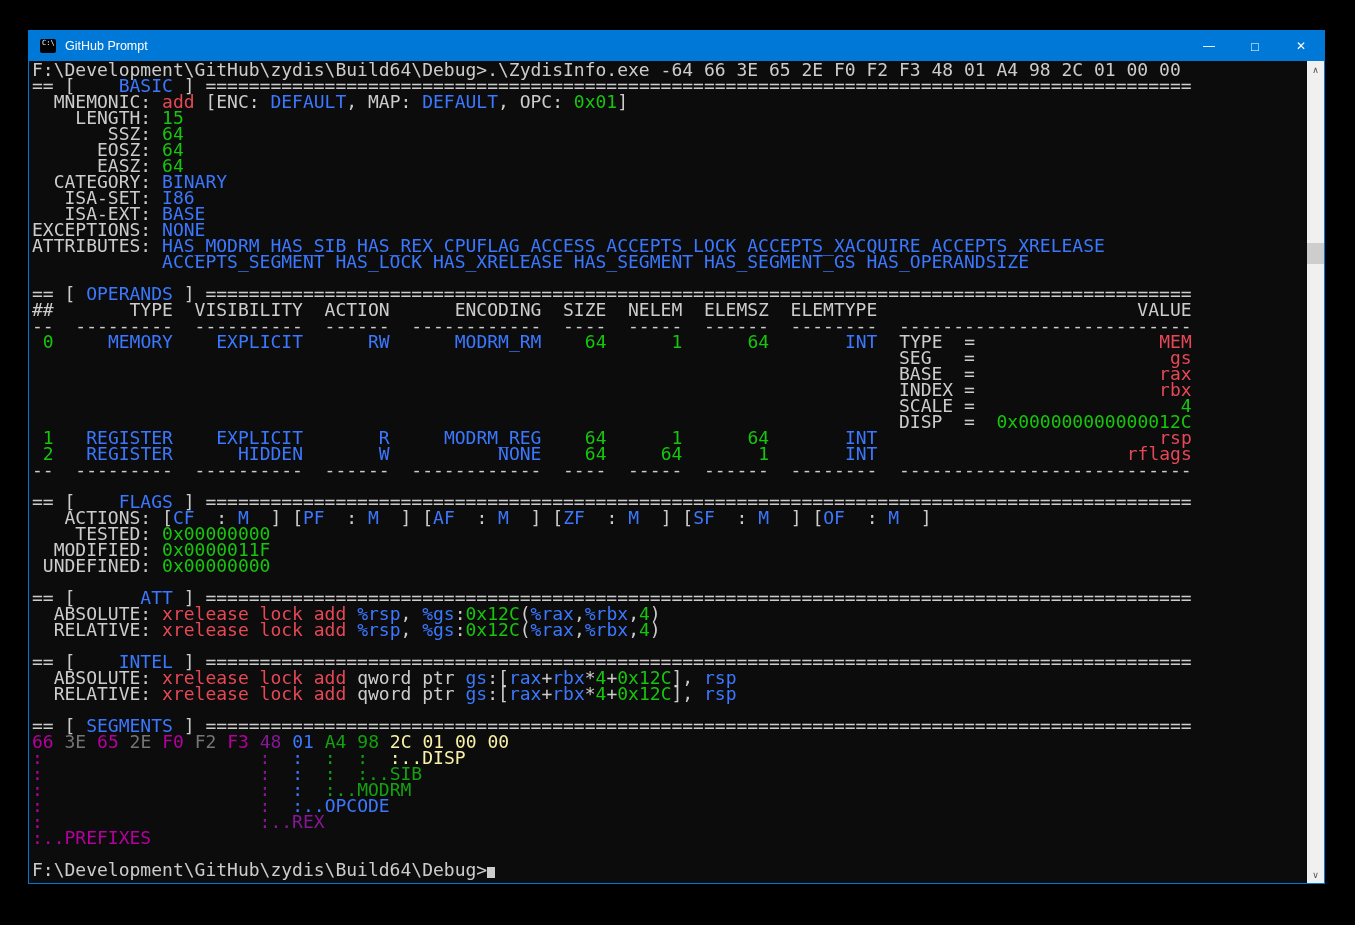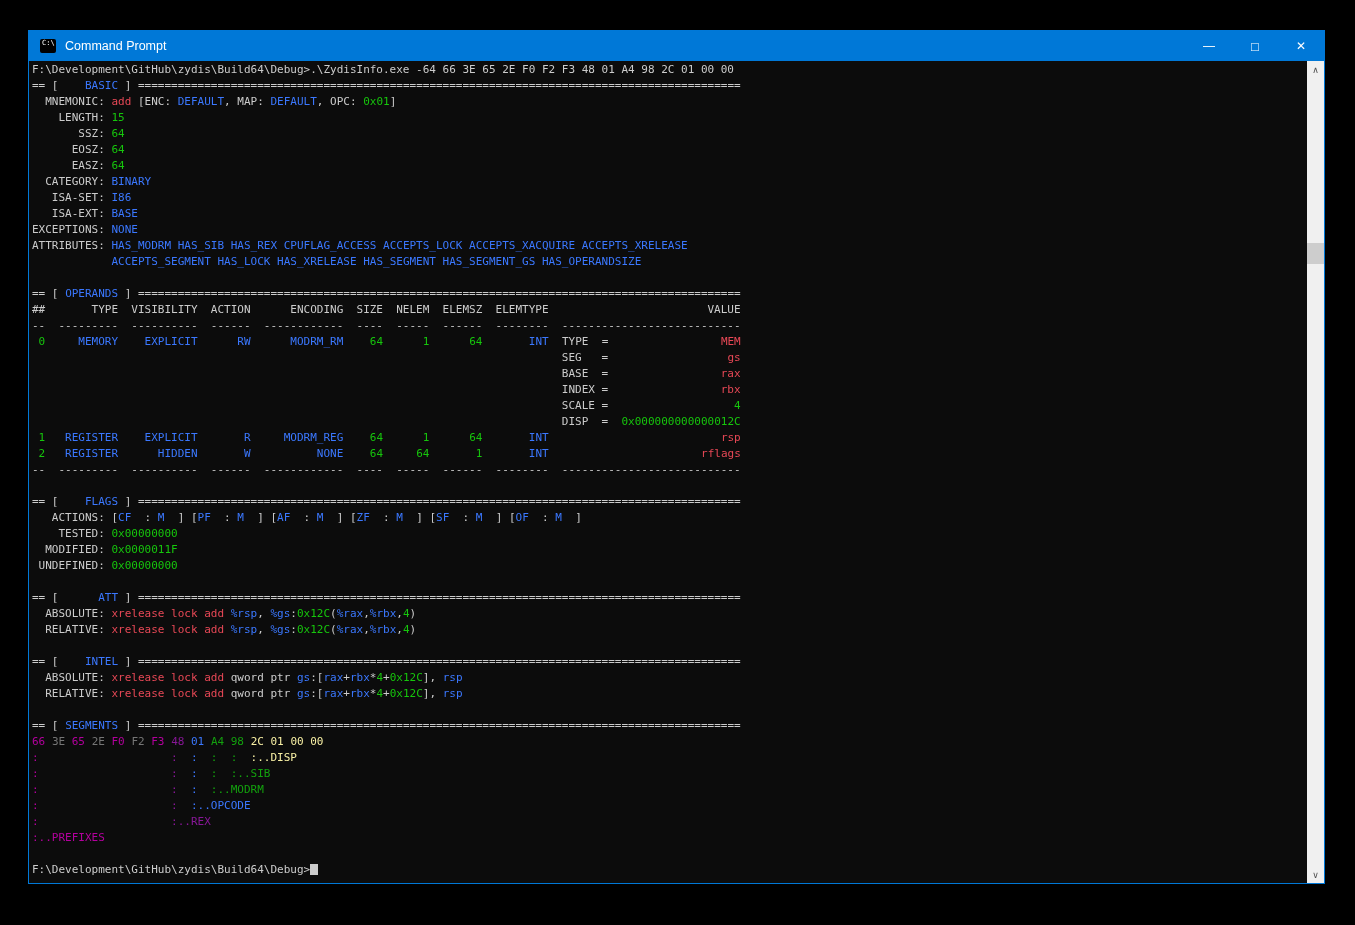--- a/index.html
+++ b/index.html
@@ -12,39 +12,39 @@
   .cmd-icon{width:16px;height:14px;margin-left:11px;background:#000;border-radius:2px;
             color:#fff;font-size:7px;line-height:8px;padding-left:2px;box-sizing:border-box;
             font-family:"DejaVu Sans Mono",monospace;}
   .titlebar .title{color:#fff;font-size:12.5px;margin-left:9px;flex:1;
                    font-family:"Liberation Sans",sans-serif;}
   .winbtn{width:46px;height:30px;display:flex;align-items:center;justify-content:center;
           color:#fff;font-size:12px;cursor:default;}
   .winbtn.max{font-size:13px;}
   .content{flex:1;display:flex;overflow:hidden;}
   .terminal{flex:1;padding:1px 0 0 3px;color:#CCCCCC;
-            font-family:"DejaVu Sans Mono",monospace;font-size:11px;line-height:16px;
+            font-family:"DejaVu Sans Mono",monospace;font-size:18px;line-height:16px;
             white-space:pre;overflow:hidden;}
   .tline{min-height:16px;}
   .cursor{display:inline-block;width:8px;height:11px;background:#CCCCCC;
           transform:translateY(2px);}
   .scrollbar{width:17px;background:#F0F0F0;position:relative;flex:0 0 17px;}
   .sb-arrow{position:absolute;left:0;width:17px;height:17px;color:#505050;
             font-size:9px;display:flex;align-items:center;justify-content:center;}
   .sb-up{top:0;}
   .sb-down{bottom:0;}
   .sb-thumb{position:absolute;left:0;top:182px;width:17px;height:21px;background:#CDCDCD;}
 </style>
 </head>
 <body>
 
 <div class="window">
   <div class="titlebar">
     <div class="cmd-icon">C:\</div>
-    <div class="title">Command Prompt</div>
+    <div class="title">GitHub Prompt</div>
     <div class="winbtn">—</div>
     <div class="winbtn max">□</div>
     <div class="winbtn">✕</div>
   </div>
   <div class="content">
     <div class="terminal"><div class="tline"><span style="color: rgb(204, 204, 204);">F:\Development\GitHub\zydis\Build64\Debug&gt;.\ZydisInfo.exe -64 66 3E 65 2E F0 F2 F3 48 01 A4 98 2C 01 00 00</span></div><div class="tline"><span style="color: rgb(204, 204, 204);">== [ </span><span style="color: rgb(59, 120, 255);">   BASIC</span><span style="color: rgb(204, 204, 204);"> ] </span><span style="color: rgb(204, 204, 204);">===========================================================================================</span></div><div class="tline"><span style="color: rgb(204, 204, 204);">  MNEMONIC: </span><span style="color: rgb(231, 72, 86);">add</span><span style="color: rgb(204, 204, 204);"> [ENC: </span><span style="color: rgb(59, 120, 255);">DEFAULT</span><span style="color: rgb(204, 204, 204);">, MAP: </span><span style="color: rgb(59, 120, 255);">DEFAULT</span><span style="color: rgb(204, 204, 204);">, OPC: </span><span style="color: rgb(22, 198, 12);">0x01</span><span style="color: rgb(204, 204, 204);">]</span></div><div class="tline"><span style="color: rgb(204, 204, 204);">    LENGTH: </span><span style="color: rgb(22, 198, 12);">15</span></div><div class="tline"><span style="color: rgb(204, 204, 204);">       SSZ: </span><span style="color: rgb(22, 198, 12);">64</span></div><div class="tline"><span style="color: rgb(204, 204, 204);">      EOSZ: </span><span style="color: rgb(22, 198, 12);">64</span></div><div class="tline"><span style="color: rgb(204, 204, 204);">      EASZ: </span><span style="color: rgb(22, 198, 12);">64</span></div><div class="tline"><span style="color: rgb(204, 204, 204);">  CATEGORY: </span><span style="color: rgb(59, 120, 255);">BINARY</span></div><div class="tline"><span style="color: rgb(204, 204, 204);">   ISA-SET: </span><span style="color: rgb(59, 120, 255);">I86</span></div><div class="tline"><span style="color: rgb(204, 204, 204);">   ISA-EXT: </span><span style="color: rgb(59, 120, 255);">BASE</span></div><div class="tline"><span style="color: rgb(204, 204, 204);">EXCEPTIONS: </span><span style="color: rgb(59, 120, 255);">NONE</span></div><div class="tline"><span style="color: rgb(204, 204, 204);">ATTRIBUTES: </span><span style="color: rgb(59, 120, 255);">HAS_MODRM HAS_SIB HAS_REX CPUFLAG_ACCESS ACCEPTS_LOCK ACCEPTS_XACQUIRE ACCEPTS_XRELEASE</span></div><div class="tline"><span style="color: rgb(204, 204, 204);">            </span><span style="color: rgb(59, 120, 255);">ACCEPTS_SEGMENT HAS_LOCK HAS_XRELEASE HAS_SEGMENT HAS_SEGMENT_GS HAS_OPERANDSIZE</span></div><div class="tline"></div><div class="tline"><span style="color: rgb(204, 204, 204);">== [ </span><span style="color: rgb(59, 120, 255);">OPERANDS</span><span style="color: rgb(204, 204, 204);"> ] </span><span style="color: rgb(204, 204, 204);">===========================================================================================</span></div><div class="tline"><span style="color: rgb(204, 204, 204);">##       TYPE  VISIBILITY  ACTION      ENCODING  SIZE  NELEM  ELEMSZ  ELEMTYPE                        VALUE</span></div><div class="tline"><span style="color: rgb(204, 204, 204);">--  ---------  ----------  ------  ------------  ----  -----  ------  --------  ---------------------------</span></div><div class="tline"><span style="color: rgb(22, 198, 12);"> 0</span><span style="color: rgb(204, 204, 204);">  </span><span style="color: rgb(59, 120, 255);">   MEMORY</span><span style="color: rgb(204, 204, 204);">  </span><span style="color: rgb(59, 120, 255);">  EXPLICIT</span><span style="color: rgb(204, 204, 204);">  </span><span style="color: rgb(59, 120, 255);">    RW</span><span style="color: rgb(204, 204, 204);">  </span><span style="color: rgb(59, 120, 255);">    MODRM_RM</span><span style="color: rgb(204, 204, 204);">  </span><span style="color: rgb(22, 198, 12);">  64</span><span style="color: rgb(204, 204, 204);">  </span><span style="color: rgb(22, 198, 12);">    1</span><span style="color: rgb(204, 204, 204);">  </span><span style="color: rgb(22, 198, 12);">    64</span><span style="color: rgb(204, 204, 204);">  </span><span style="color: rgb(59, 120, 255);">     INT</span><span style="color: rgb(204, 204, 204);">  TYPE  =                 </span><span style="color: rgb(231, 72, 86);">MEM</span></div><div class="tline"><span style="color: rgb(204, 204, 204);">                                                                                SEG   =                  </span><span style="color: rgb(231, 72, 86);">gs</span></div><div class="tline"><span style="color: rgb(204, 204, 204);">                                                                                BASE  =                 </span><span style="color: rgb(231, 72, 86);">rax</span></div><div class="tline"><span style="color: rgb(204, 204, 204);">                                                                                INDEX =                 </span><span style="color: rgb(231, 72, 86);">rbx</span></div><div class="tline"><span style="color: rgb(204, 204, 204);">                                                                                SCALE =                   </span><span style="color: rgb(22, 198, 12);">4</span></div><div class="tline"><span style="color: rgb(204, 204, 204);">                                                                                DISP  =  </span><span style="color: rgb(22, 198, 12);">0x000000000000012C</span></div><div class="tline"><span style="color: rgb(22, 198, 12);"> 1</span><span style="color: rgb(204, 204, 204);">  </span><span style="color: rgb(59, 120, 255);"> REGISTER</span><span style="color: rgb(204, 204, 204);">  </span><span style="color: rgb(59, 120, 255);">  EXPLICIT</span><span style="color: rgb(204, 204, 204);">  </span><span style="color: rgb(59, 120, 255);">     R</span><span style="color: rgb(204, 204, 204);">  </span><span style="color: rgb(59, 120, 255);">   MODRM_REG</span><span style="color: rgb(204, 204, 204);">  </span><span style="color: rgb(22, 198, 12);">  64</span><span style="color: rgb(204, 204, 204);">  </span><span style="color: rgb(22, 198, 12);">    1</span><span style="color: rgb(204, 204, 204);">  </span><span style="color: rgb(22, 198, 12);">    64</span><span style="color: rgb(204, 204, 204);">  </span><span style="color: rgb(59, 120, 255);">     INT</span><span style="color: rgb(204, 204, 204);">                          </span><span style="color: rgb(231, 72, 86);">rsp</span></div><div class="tline"><span style="color: rgb(22, 198, 12);"> 2</span><span style="color: rgb(204, 204, 204);">  </span><span style="color: rgb(59, 120, 255);"> REGISTER</span><span style="color: rgb(204, 204, 204);">  </span><span style="color: rgb(59, 120, 255);">    HIDDEN</span><span style="color: rgb(204, 204, 204);">  </span><span style="color: rgb(59, 120, 255);">     W</span><span style="color: rgb(204, 204, 204);">  </span><span style="color: rgb(59, 120, 255);">        NONE</span><span style="color: rgb(204, 204, 204);">  </span><span style="color: rgb(22, 198, 12);">  64</span><span style="color: rgb(204, 204, 204);">  </span><span style="color: rgb(22, 198, 12);">   64</span><span style="color: rgb(204, 204, 204);">  </span><span style="color: rgb(22, 198, 12);">     1</span><span style="color: rgb(204, 204, 204);">  </span><span style="color: rgb(59, 120, 255);">     INT</span><span style="color: rgb(204, 204, 204);">                       </span><span style="color: rgb(231, 72, 86);">rflags</span></div><div class="tline"><span style="color: rgb(204, 204, 204);">--  ---------  ----------  ------  ------------  ----  -----  ------  --------  ---------------------------</span></div><div class="tline"></div><div class="tline"><span style="color: rgb(204, 204, 204);">== [ </span><span style="color: rgb(59, 120, 255);">   FLAGS</span><span style="color: rgb(204, 204, 204);"> ] </span><span style="color: rgb(204, 204, 204);">===========================================================================================</span></div><div class="tline"><span style="color: rgb(204, 204, 204);">   ACTIONS: [</span><span style="color: rgb(59, 120, 255);">CF</span><span style="color: rgb(204, 204, 204);">  : </span><span style="color: rgb(59, 120, 255);">M</span><span style="color: rgb(204, 204, 204);">  ] [</span><span style="color: rgb(59, 120, 255);">PF</span><span style="color: rgb(204, 204, 204);">  : </span><span style="color: rgb(59, 120, 255);">M</span><span style="color: rgb(204, 204, 204);">  ] [</span><span style="color: rgb(59, 120, 255);">AF</span><span style="color: rgb(204, 204, 204);">  : </span><span style="color: rgb(59, 120, 255);">M</span><span style="color: rgb(204, 204, 204);">  ] [</span><span style="color: rgb(59, 120, 255);">ZF</span><span style="color: rgb(204, 204, 204);">  : </span><span style="color: rgb(59, 120, 255);">M</span><span style="color: rgb(204, 204, 204);">  ] [</span><span style="color: rgb(59, 120, 255);">SF</span><span style="color: rgb(204, 204, 204);">  : </span><span style="color: rgb(59, 120, 255);">M</span><span style="color: rgb(204, 204, 204);">  ] [</span><span style="color: rgb(59, 120, 255);">OF</span><span style="color: rgb(204, 204, 204);">  : </span><span style="color: rgb(59, 120, 255);">M</span><span style="color: rgb(204, 204, 204);">  ]</span></div><div class="tline"><span style="color: rgb(204, 204, 204);">    TESTED: </span><span style="color: rgb(22, 198, 12);">0x00000000</span></div><div class="tline"><span style="color: rgb(204, 204, 204);">  MODIFIED: </span><span style="color: rgb(22, 198, 12);">0x0000011F</span></div><div class="tline"><span style="color: rgb(204, 204, 204);"> UNDEFINED: </span><span style="color: rgb(22, 198, 12);">0x00000000</span></div><div class="tline"></div><div class="tline"><span style="color: rgb(204, 204, 204);">== [ </span><span style="color: rgb(59, 120, 255);">     ATT</span><span style="color: rgb(204, 204, 204);"> ] </span><span style="color: rgb(204, 204, 204);">===========================================================================================</span></div><div class="tline"><span style="color: rgb(204, 204, 204);">  ABSOLUTE: </span><span style="color: rgb(231, 72, 86);">xrelease lock add </span><span style="color: rgb(59, 120, 255);">%rsp</span><span style="color: rgb(204, 204, 204);">, </span><span style="color: rgb(59, 120, 255);">%gs</span><span style="color: rgb(204, 204, 204);">:</span><span style="color: rgb(22, 198, 12);">0x12C</span><span style="color: rgb(204, 204, 204);">(</span><span style="color: rgb(59, 120, 255);">%rax</span><span style="color: rgb(204, 204, 204);">,</span><span style="color: rgb(59, 120, 255);">%rbx</span><span style="color: rgb(204, 204, 204);">,</span><span style="color: rgb(22, 198, 12);">4</span><span style="color: rgb(204, 204, 204);">)</span></div><div class="tline"><span style="color: rgb(204, 204, 204);">  RELATIVE: </span><span style="color: rgb(231, 72, 86);">xrelease lock add </span><span style="color: rgb(59, 120, 255);">%rsp</span><span style="color: rgb(204, 204, 204);">, </span><span style="color: rgb(59, 120, 255);">%gs</span><span style="color: rgb(204, 204, 204);">:</span><span style="color: rgb(22, 198, 12);">0x12C</span><span style="color: rgb(204, 204, 204);">(</span><span style="color: rgb(59, 120, 255);">%rax</span><span style="color: rgb(204, 204, 204);">,</span><span style="color: rgb(59, 120, 255);">%rbx</span><span style="color: rgb(204, 204, 204);">,</span><span style="color: rgb(22, 198, 12);">4</span><span style="color: rgb(204, 204, 204);">)</span></div><div class="tline"></div><div class="tline"><span style="color: rgb(204, 204, 204);">== [ </span><span style="color: rgb(59, 120, 255);">   INTEL</span><span style="color: rgb(204, 204, 204);"> ] </span><span style="color: rgb(204, 204, 204);">===========================================================================================</span></div><div class="tline"><span style="color: rgb(204, 204, 204);">  ABSOLUTE: </span><span style="color: rgb(231, 72, 86);">xrelease lock add </span><span style="color: rgb(204, 204, 204);">qword ptr </span><span style="color: rgb(59, 120, 255);">gs</span><span style="color: rgb(204, 204, 204);">:[</span><span style="color: rgb(59, 120, 255);">rax</span><span style="color: rgb(204, 204, 204);">+</span><span style="color: rgb(59, 120, 255);">rbx</span><span style="color: rgb(204, 204, 204);">*</span><span style="color: rgb(22, 198, 12);">4</span><span style="color: rgb(204, 204, 204);">+</span><span style="color: rgb(22, 198, 12);">0x12C</span><span style="color: rgb(204, 204, 204);">], </span><span style="color: rgb(59, 120, 255);">rsp</span></div><div class="tline"><span style="color: rgb(204, 204, 204);">  RELATIVE: </span><span style="color: rgb(231, 72, 86);">xrelease lock add </span><span style="color: rgb(204, 204, 204);">qword ptr </span><span style="color: rgb(59, 120, 255);">gs</span><span style="color: rgb(204, 204, 204);">:[</span><span style="color: rgb(59, 120, 255);">rax</span><span style="color: rgb(204, 204, 204);">+</span><span style="color: rgb(59, 120, 255);">rbx</span><span style="color: rgb(204, 204, 204);">*</span><span style="color: rgb(22, 198, 12);">4</span><span style="color: rgb(204, 204, 204);">+</span><span style="color: rgb(22, 198, 12);">0x12C</span><span style="color: rgb(204, 204, 204);">], </span><span style="color: rgb(59, 120, 255);">rsp</span></div><div class="tline"></div><div class="tline"><span style="color: rgb(204, 204, 204);">== [ </span><span style="color: rgb(59, 120, 255);">SEGMENTS</span><span style="color: rgb(204, 204, 204);"> ] </span><span style="color: rgb(204, 204, 204);">===========================================================================================</span></div><div class="tline"><span style="color: rgb(180, 0, 158);">66</span><span style="color: rgb(204, 204, 204);"> </span><span style="color: rgb(118, 118, 118);">3E</span><span style="color: rgb(204, 204, 204);"> </span><span style="color: rgb(180, 0, 158);">65</span><span style="color: rgb(204, 204, 204);"> </span><span style="color: rgb(118, 118, 118);">2E</span><span style="color: rgb(204, 204, 204);"> </span><span style="color: rgb(180, 0, 158);">F0</span><span style="color: rgb(204, 204, 204);"> </span><span style="color: rgb(118, 118, 118);">F2</span><span style="color: rgb(204, 204, 204);"> </span><span style="color: rgb(180, 0, 158);">F3</span><span style="color: rgb(204, 204, 204);"> </span><span style="color: rgb(136, 23, 152);">48</span><span style="color: rgb(204, 204, 204);"> </span><span style="color: rgb(59, 120, 255);">01</span><span style="color: rgb(204, 204, 204);"> </span><span style="color: rgb(19, 161, 14);">A4</span><span style="color: rgb(204, 204, 204);"> </span><span style="color: rgb(19, 161, 14);">98</span><span style="color: rgb(204, 204, 204);"> </span><span style="color: rgb(249, 241, 165);">2C</span><span style="color: rgb(204, 204, 204);"> </span><span style="color: rgb(249, 241, 165);">01</span><span style="color: rgb(204, 204, 204);"> </span><span style="color: rgb(249, 241, 165);">00</span><span style="color: rgb(204, 204, 204);"> </span><span style="color: rgb(249, 241, 165);">00</span></div><div class="tline"><span style="color: rgb(180, 0, 158);">:</span><span style="color: rgb(204, 204, 204);">                    </span><span style="color: rgb(136, 23, 152);">:</span><span style="color: rgb(204, 204, 204);">  </span><span style="color: rgb(59, 120, 255);">:</span><span style="color: rgb(204, 204, 204);">  </span><span style="color: rgb(19, 161, 14);">:</span><span style="color: rgb(204, 204, 204);">  </span><span style="color: rgb(19, 161, 14);">:</span><span style="color: rgb(204, 204, 204);">  </span><span style="color: rgb(249, 241, 165);">:..DISP</span></div><div class="tline"><span style="color: rgb(180, 0, 158);">:</span><span style="color: rgb(204, 204, 204);">                    </span><span style="color: rgb(136, 23, 152);">:</span><span style="color: rgb(204, 204, 204);">  </span><span style="color: rgb(59, 120, 255);">:</span><span style="color: rgb(204, 204, 204);">  </span><span style="color: rgb(19, 161, 14);">:</span><span style="color: rgb(204, 204, 204);">  </span><span style="color: rgb(19, 161, 14);">:..SIB</span></div><div class="tline"><span style="color: rgb(180, 0, 158);">:</span><span style="color: rgb(204, 204, 204);">                    </span><span style="color: rgb(136, 23, 152);">:</span><span style="color: rgb(204, 204, 204);">  </span><span style="color: rgb(59, 120, 255);">:</span><span style="color: rgb(204, 204, 204);">  </span><span style="color: rgb(19, 161, 14);">:..MODRM</span></div><div class="tline"><span style="color: rgb(180, 0, 158);">:</span><span style="color: rgb(204, 204, 204);">                    </span><span style="color: rgb(136, 23, 152);">:</span><span style="color: rgb(204, 204, 204);">  </span><span style="color: rgb(59, 120, 255);">:..OPCODE</span></div><div class="tline"><span style="color: rgb(180, 0, 158);">:</span><span style="color: rgb(204, 204, 204);">                    </span><span style="color: rgb(136, 23, 152);">:..REX</span></div><div class="tline"><span style="color: rgb(180, 0, 158);">:..PREFIXES</span></div><div class="tline"></div><div class="tline"><span style="color: rgb(204, 204, 204);">F:\Development\GitHub\zydis\Build64\Debug&gt;</span><span class="cursor"></span></div></div>
     <div class="scrollbar">
       <div class="sb-arrow sb-up">∧</div>
       <div class="sb-thumb"></div>
       <div class="sb-arrow sb-down">∨</div>

